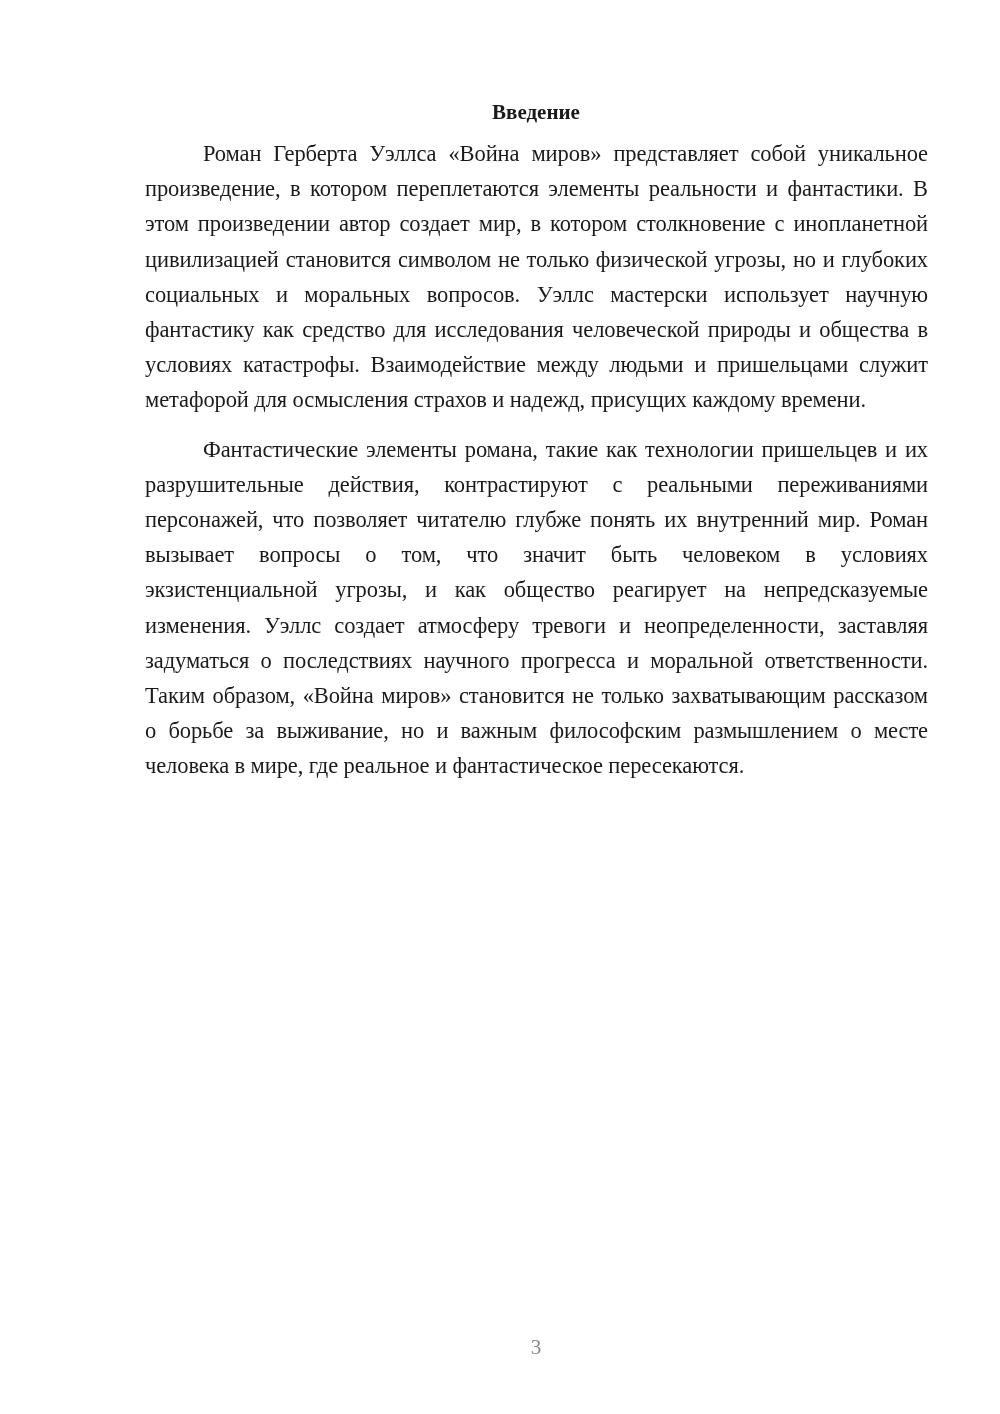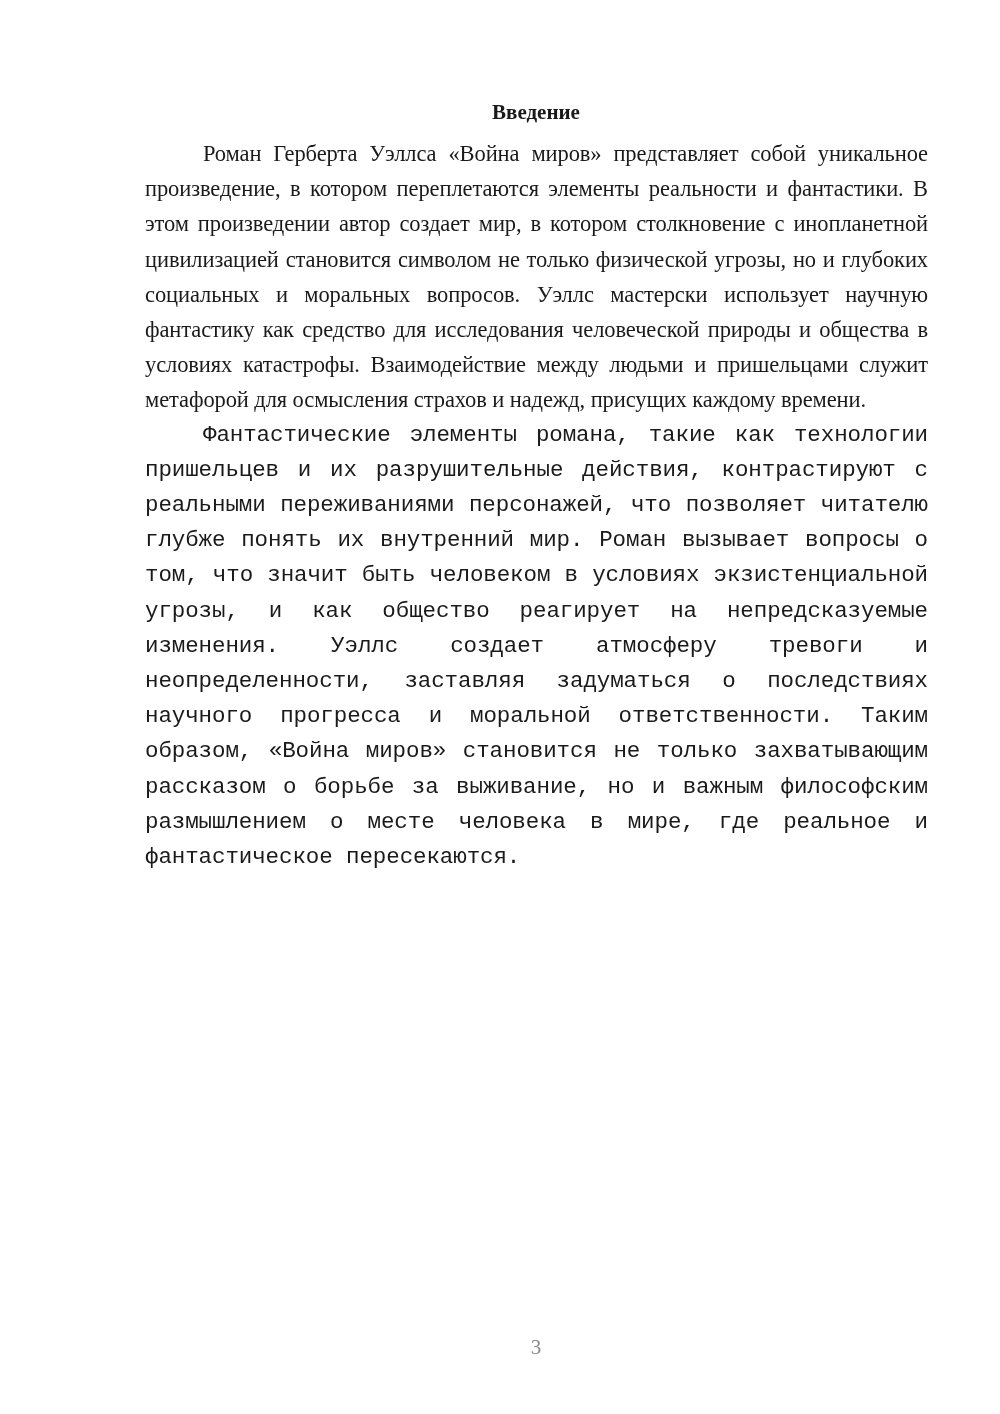--- a/index.html
+++ b/index.html
@@ -43,21 +43,21 @@
     .para {
       margin: 0;
       font-size: 22.5px;
       line-height: 35.2px;
       text-align: justify;
       text-indent: 58px;
       letter-spacing: -0.1px;
       word-spacing: 0px;
     }
     .para + .para {
-      font-family: Liberation Mono, monospace;
+      margin-top: 14px;
     }
     .page-number {
       position: absolute;
       top: 1334px;
       left: 0;
       width: 1072px;
       text-align: center;
       font-size: 21px;
       line-height: 26px;
       color: #8a8a8a;

